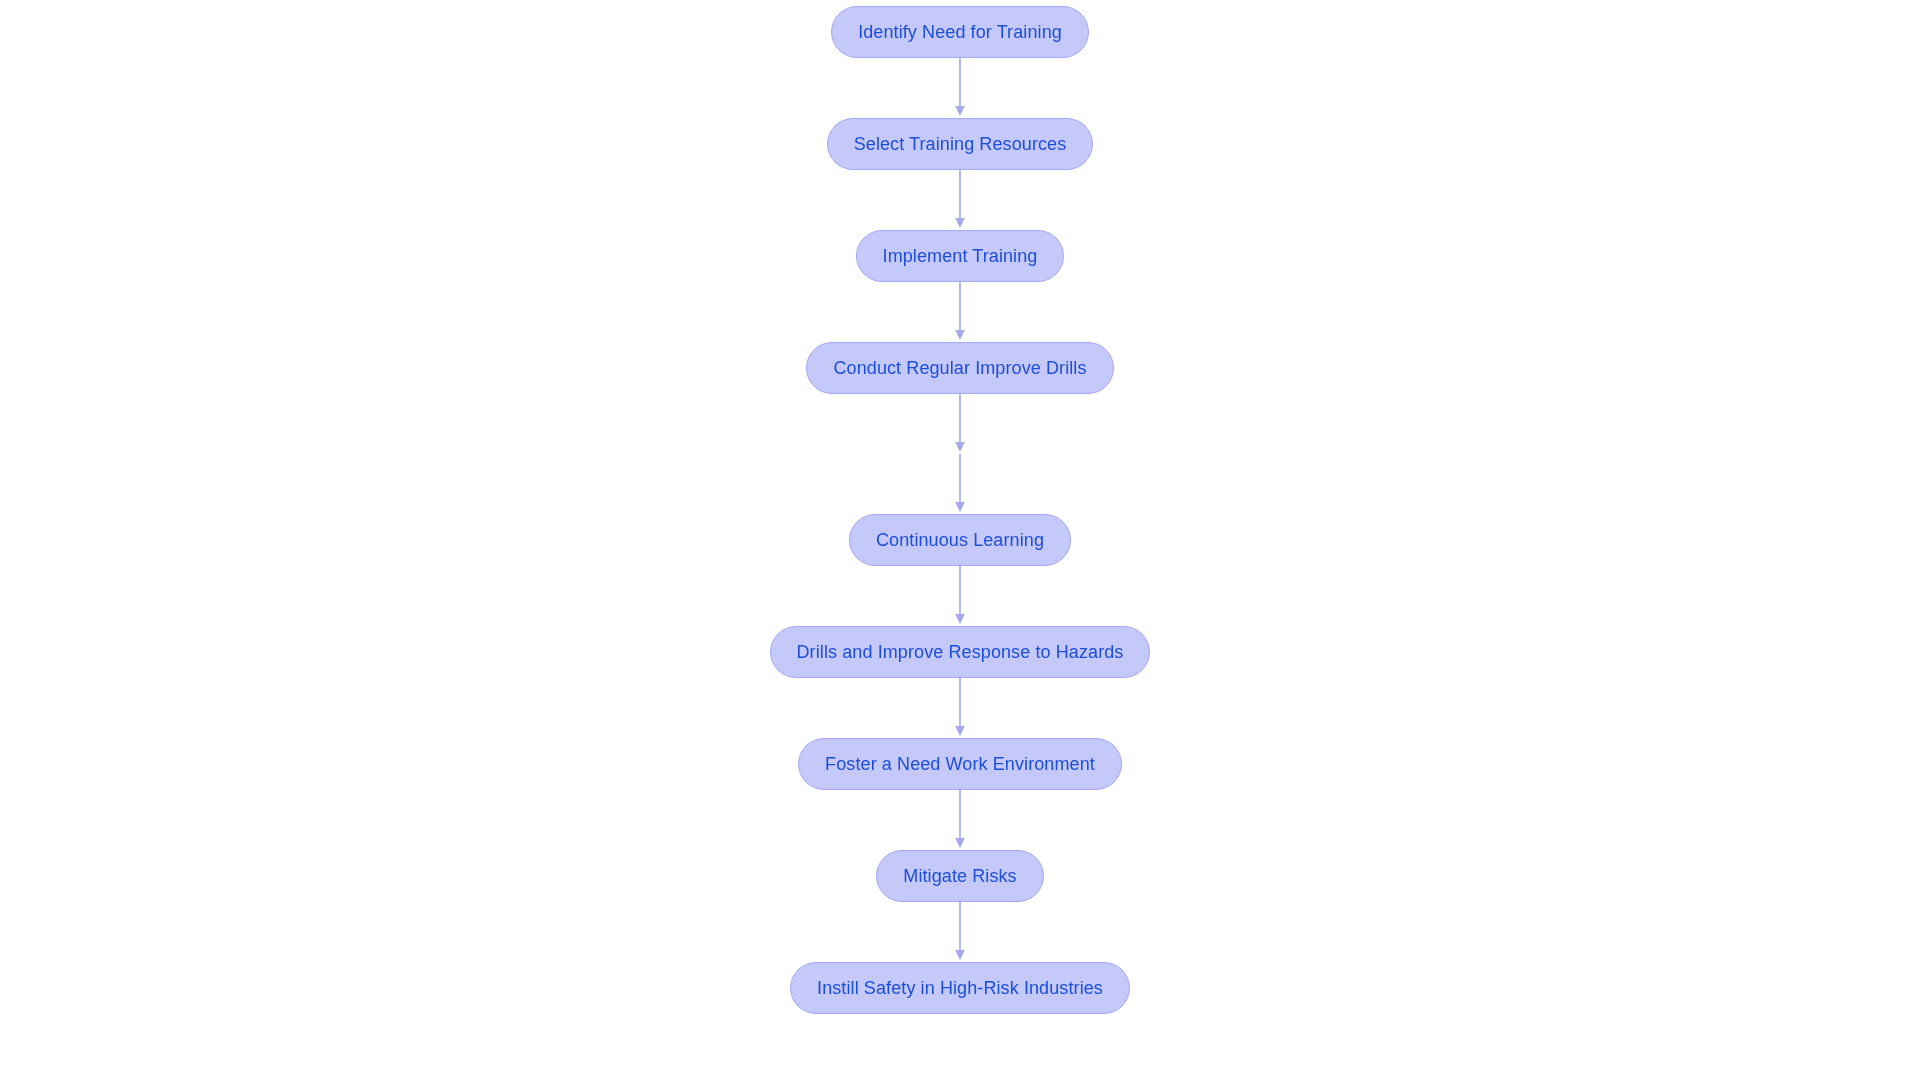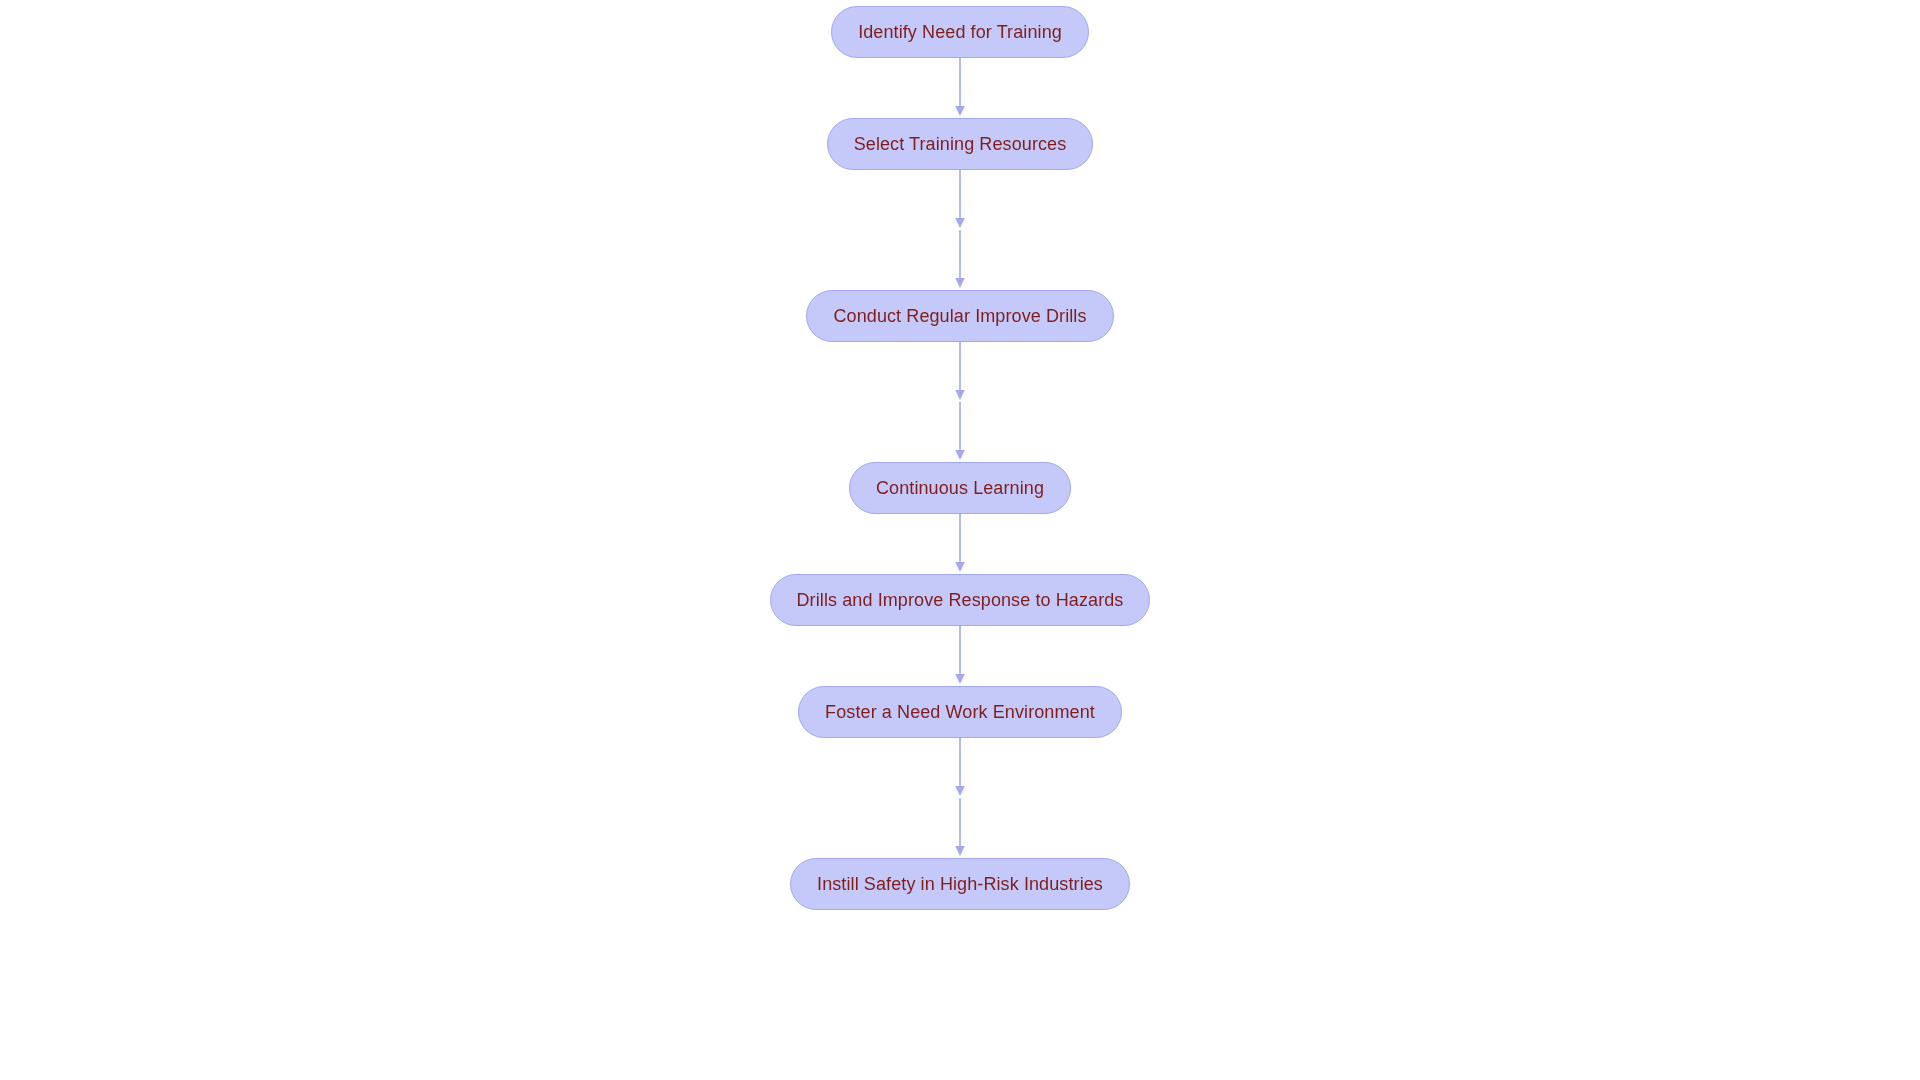--- a/index.html
+++ b/index.html
@@ -35,21 +35,21 @@
 
   .flow-node {
     display: flex;
     align-items: center;
     justify-content: center;
     height: 52px;
     padding: 15px 26px;
     border-radius: 26px;
     background: #c5c9f9;
     border: 1px solid #a3a8f0;
-    color: #7f1d1d;
+    color: #1d4ed8;
     font-size: 18px;
     font-weight: 400;
     letter-spacing: 0.1px;
     white-space: nowrap;
     line-height: 1;
     flex: 0 0 auto;
   }
 
   .flow-connector {
     flex: 0 0 auto;
@@ -66,20 +66,21 @@
       <div class="flow-node">Identify Need for Training</div>
       <svg class="flow-connector" viewBox="0 0 14 60">
         <line x1="7" y1="0" x2="7" y2="50" stroke="#a3a8f0" stroke-width="1.6"></line>
         <polygon points="2.2,48 11.8,48 7,58" fill="#a3a8f0"></polygon>
       </svg>
       <div class="flow-node">Select Training Resources</div>
       <svg class="flow-connector" viewBox="0 0 14 60">
         <line x1="7" y1="0" x2="7" y2="50" stroke="#a3a8f0" stroke-width="1.6"></line>
         <polygon points="2.2,48 11.8,48 7,58" fill="#a3a8f0"></polygon>
       </svg>
+      <div class="flow-node">Implement Training</div>
       <svg class="flow-connector" viewBox="0 0 14 60">
         <line x1="7" y1="0" x2="7" y2="50" stroke="#a3a8f0" stroke-width="1.6"></line>
         <polygon points="2.2,48 11.8,48 7,58" fill="#a3a8f0"></polygon>
       </svg>
       <div class="flow-node">Conduct Regular Improve Drills</div>
       <svg class="flow-connector" viewBox="0 0 14 60">
         <line x1="7" y1="0" x2="7" y2="50" stroke="#a3a8f0" stroke-width="1.6"></line>
         <polygon points="2.2,48 11.8,48 7,58" fill="#a3a8f0"></polygon>
       </svg>
       <svg class="flow-connector" viewBox="0 0 14 60">
@@ -94,19 +95,20 @@
       <div class="flow-node">Drills and Improve Response to Hazards</div>
       <svg class="flow-connector" viewBox="0 0 14 60">
         <line x1="7" y1="0" x2="7" y2="50" stroke="#a3a8f0" stroke-width="1.6"></line>
         <polygon points="2.2,48 11.8,48 7,58" fill="#a3a8f0"></polygon>
       </svg>
       <div class="flow-node">Foster a Need Work Environment</div>
       <svg class="flow-connector" viewBox="0 0 14 60">
         <line x1="7" y1="0" x2="7" y2="50" stroke="#a3a8f0" stroke-width="1.6"></line>
         <polygon points="2.2,48 11.8,48 7,58" fill="#a3a8f0"></polygon>
       </svg>
+      <div class="flow-node">Mitigate Risks</div>
       <svg class="flow-connector" viewBox="0 0 14 60">
         <line x1="7" y1="0" x2="7" y2="50" stroke="#a3a8f0" stroke-width="1.6"></line>
         <polygon points="2.2,48 11.8,48 7,58" fill="#a3a8f0"></polygon>
       </svg>
       <div class="flow-node">Instill Safety in High-Risk Industries</div>
     </div>
 </div>
 
 </body></html>

